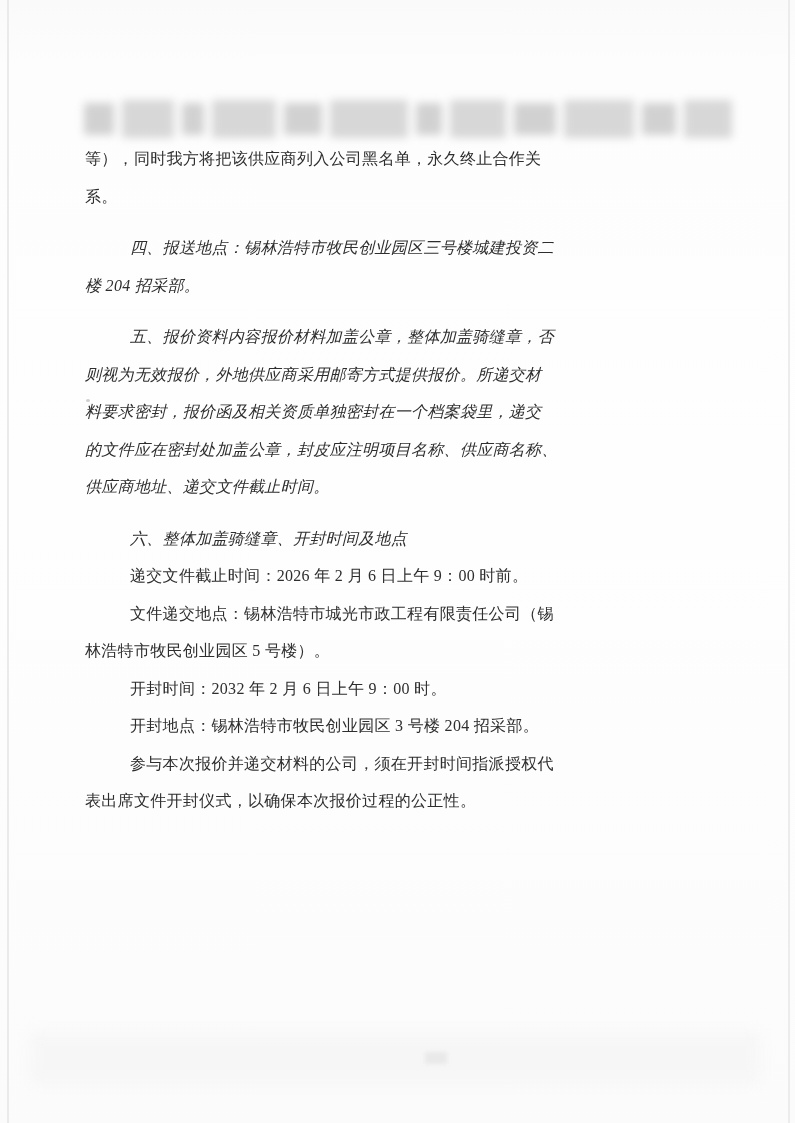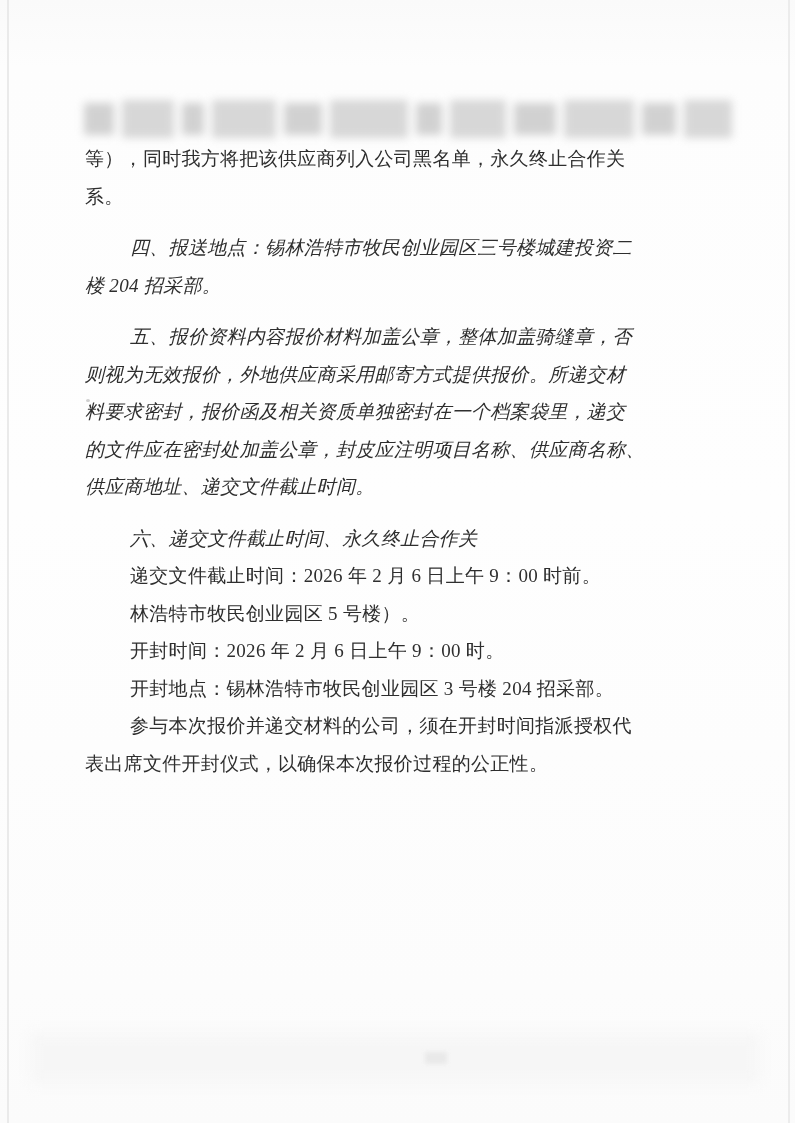--- a/index.html
+++ b/index.html
@@ -52,21 +52,21 @@
     position: absolute; left: 425px; top: 1052px; width: 22px; height: 12px;
     background: #e6e6e6; filter: blur(2px); opacity: .8;
   }
   .scan-speck {
     position: absolute; left: 86px; top: 399px; width: 4px; height: 3px;
     background: #cfcfcf; border-radius: 50%; filter: blur(.5px);
   }
   
   .doc {
     position: absolute; left: 85px; top: 140px; width: 630px;
-    color: #2e2e2e; font-size: 19px; letter-spacing: .3px;
+    color: #2e2e2e; font-size: 16px; letter-spacing: .3px;
   }
   .para { margin: 0; }
   .para.spaced { margin-top: 14px; font-style: italic; }
   .line {
     height: 37.5px; line-height: 37.5px;
     white-space: nowrap;
   }
   .para.indent .line:first-child { text-indent: 45px; }
 </style>
 </head>
@@ -101,30 +101,31 @@
         <div class="line">楼 204 招采部。</div>
       </div>
       <div class="para spaced indent">
         <div class="line">五、报价资料内容报价材料加盖公章，整体加盖骑缝章，否</div>
         <div class="line">则视为无效报价，外地供应商采用邮寄方式提供报价。所递交材</div>
         <div class="line">料要求密封，报价函及相关资质单独密封在一个档案袋里，递交</div>
         <div class="line">的文件应在密封处加盖公章，封皮应注明项目名称、供应商名称、</div>
         <div class="line">供应商地址、递交文件截止时间。</div>
       </div>
       <div class="para spaced indent">
-        <div class="line">六、递交文件截止时间、永久终止合作关</div>
+        <div class="line">六、整体加盖骑缝章、开封时间及地点</div>
       </div>
       <div class="para indent">
         <div class="line">递交文件截止时间：2026 年 2 月 6 日上午 9：00 时前。</div>
       </div>
       <div class="para indent">
+        <div class="line">文件递交地点：锡林浩特市城光市政工程有限责任公司（锡</div>
         <div class="line">林浩特市牧民创业园区 5 号楼）。</div>
       </div>
       <div class="para indent">
-        <div class="line">开封时间：2026 年 2 月 6 日上午 9：00 时。</div>
+        <div class="line">开封时间：2032 年 2 月 6 日上午 9：00 时。</div>
       </div>
       <div class="para indent">
         <div class="line">开封地点：锡林浩特市牧民创业园区 3 号楼 204 招采部。</div>
       </div>
       <div class="para indent">
         <div class="line">参与本次报价并递交材料的公司，须在开封时间指派授权代</div>
         <div class="line">表出席文件开封仪式，以确保本次报价过程的公正性。</div>
       </div>
     </div>
 

